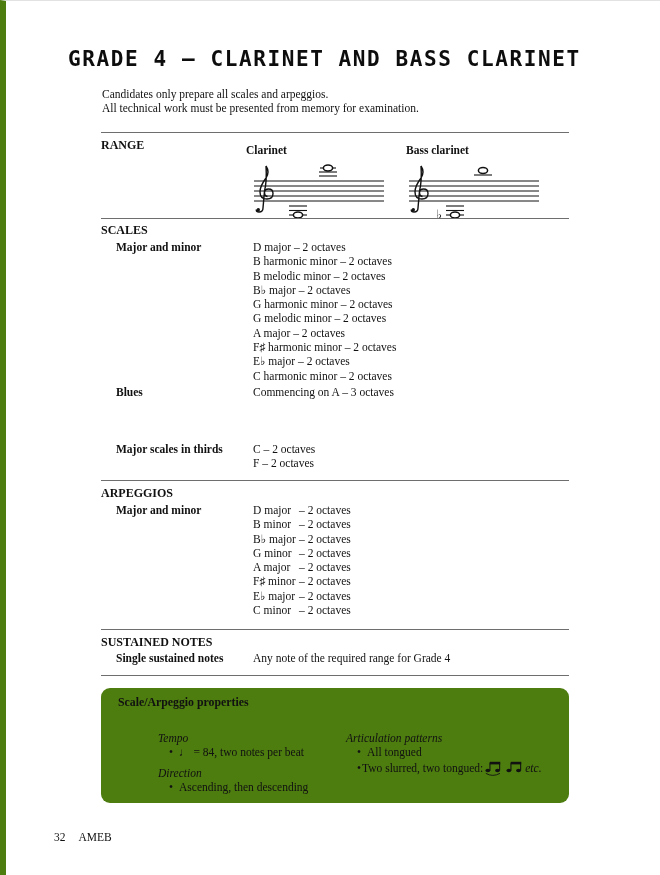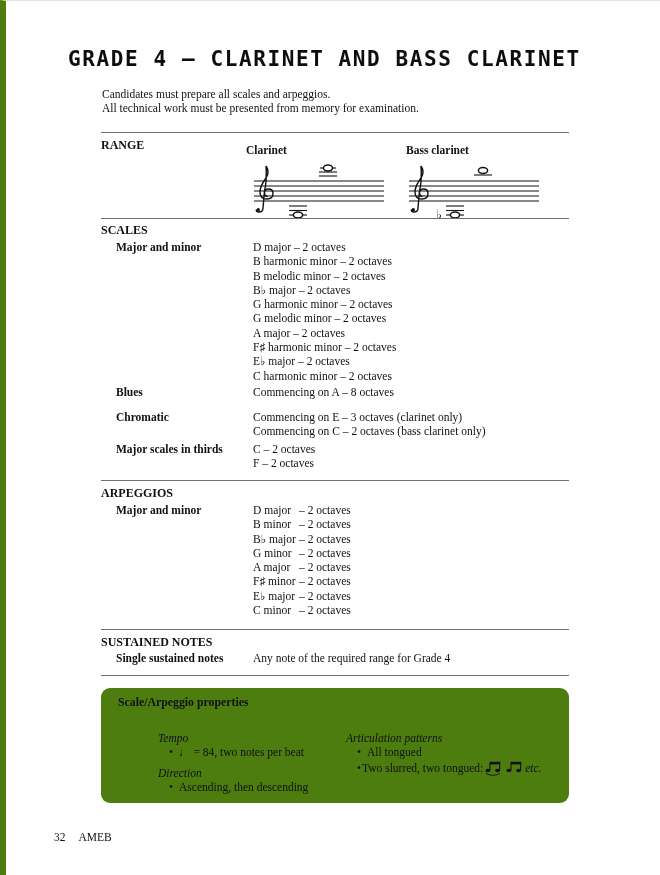--- a/index.html
+++ b/index.html
@@ -40,21 +40,21 @@
   .footer .pub{margin-left:13px;}
 </style>
 </head>
 <body>
 
 <div class="page">
 
   <div class="title">GRADE 4 — CLARINET AND BASS CLARINET</div>
 
   <div class="intro">
-    <div>Candidates must prepare all scales and arpeggios.</div>
+    <div>Candidates only prepare all scales and arpeggios.</div>
     <div>All technical work must be presented from memory for examination.</div>
   </div>
 
   <div class="rule" style="top:131px"></div>
 
   <div class="sec-h" style="top:137px">RANGE</div>
   <div class="inst-label" style="left:240px;top:143px">Clarinet</div>
   <div class="inst-label" style="left:400px;top:143px">Bass clarinet</div>
 
   <svg class="staff" style="left:242px;top:158px" width="140" height="64" viewBox="0 0 140 64">
@@ -126,31 +126,24 @@
       <div class="gi">A major – 2 octaves</div>
       <div class="gi">F♯ harmonic minor – 2 octaves</div>
       <div class="gi">E♭ major – 2 octaves</div>
       <div class="gi">C harmonic minor – 2 octaves</div>
     </div>
   </div>
 
   <div class="group" style="top:384px">
     <div class="glabel">Blues</div>
     <div class="gitems">
-      <div class="gi">Commencing on A – 8 octaves</div>
-    </div>
-  </div>
-
-  <div class="group" style="top:409px">
-    <div class="glabel">Chromatic</div>
-    <div class="gitems">
-      <div class="gi">Commencing on E – 3 octaves (clarinet only)</div>
-      <div class="gi">Commencing on C – 2 octaves (bass clarinet only)</div>
-    </div>
-  </div>
+      <div class="gi">Commencing on A – 3 octaves</div>
+    </div>
+  </div>
+
 
   <div class="group" style="top:441px">
     <div class="glabel">Major scales in thirds</div>
     <div class="gitems">
       <div class="gi">C – 2 octaves</div>
       <div class="gi">F – 2 octaves</div>
     </div>
   </div>
 
   <div class="rule" style="top:479px"></div>

